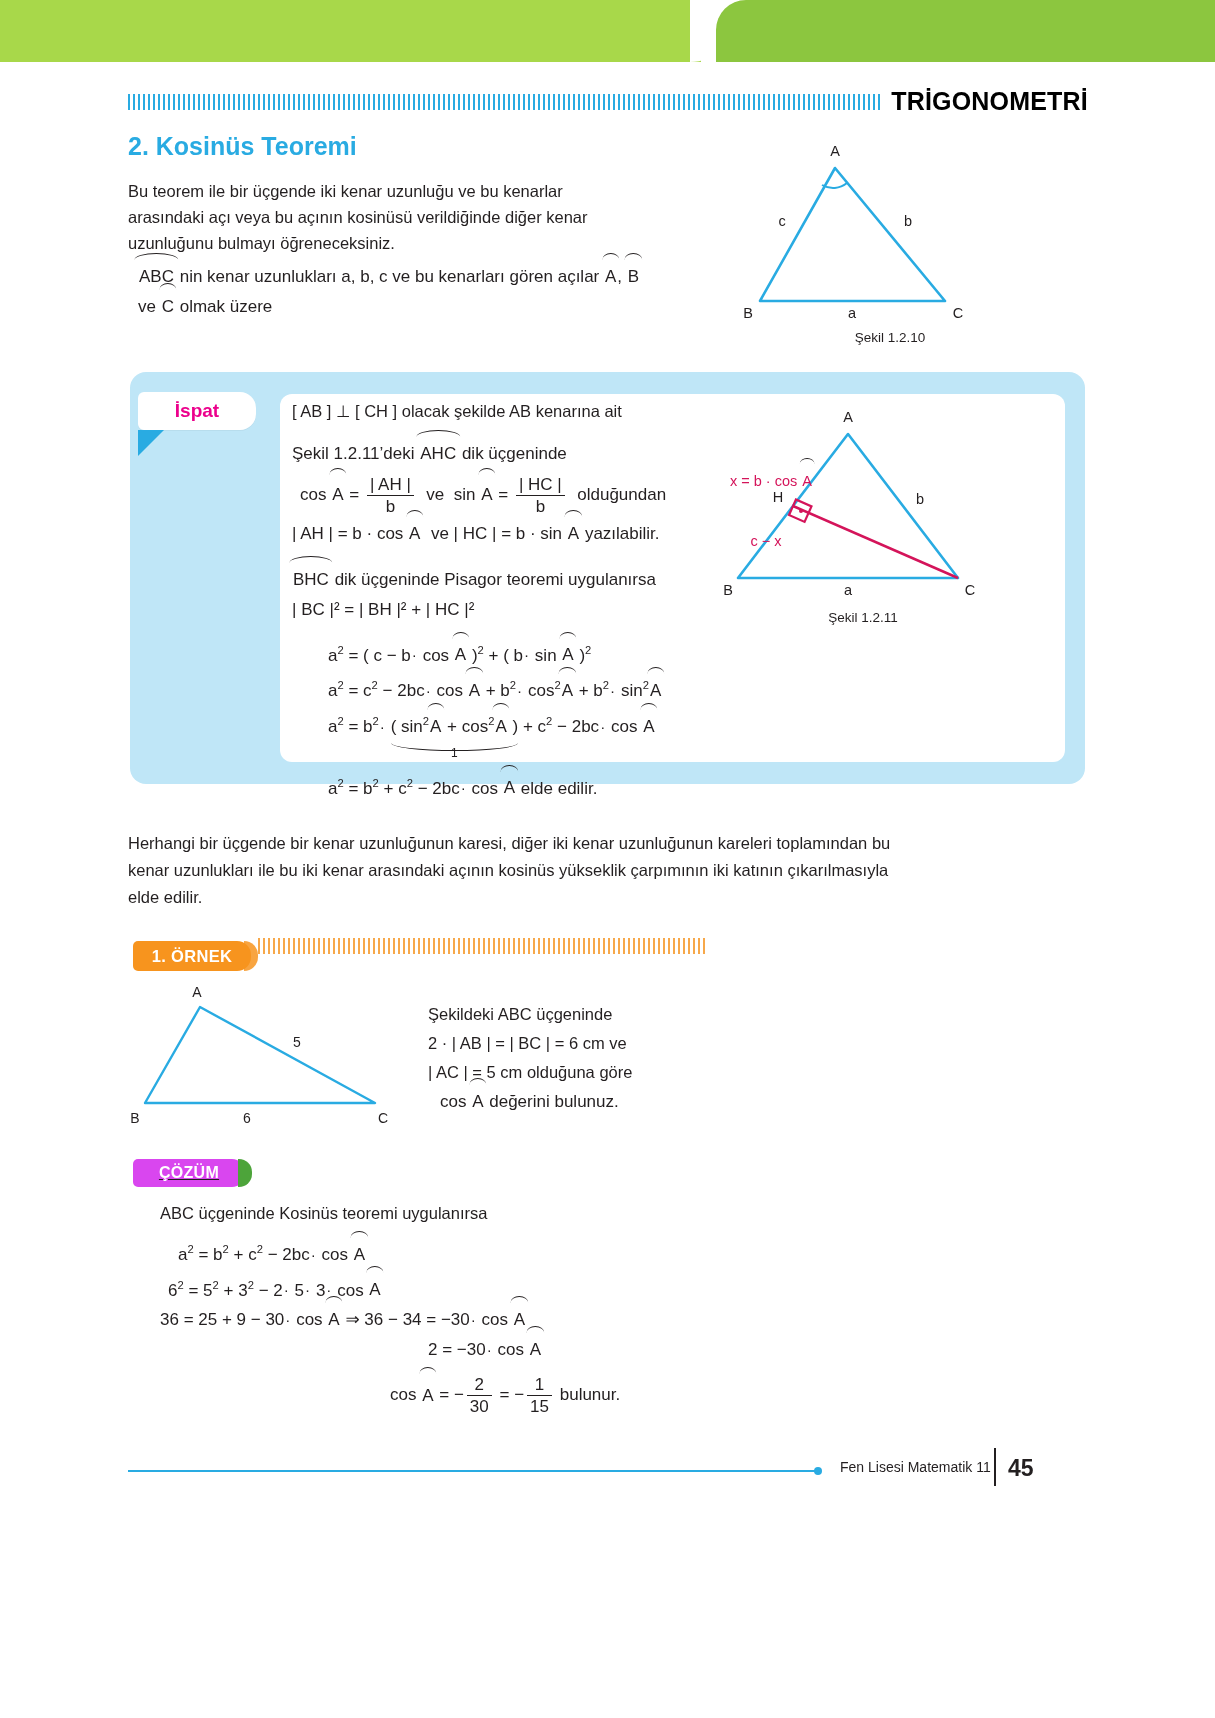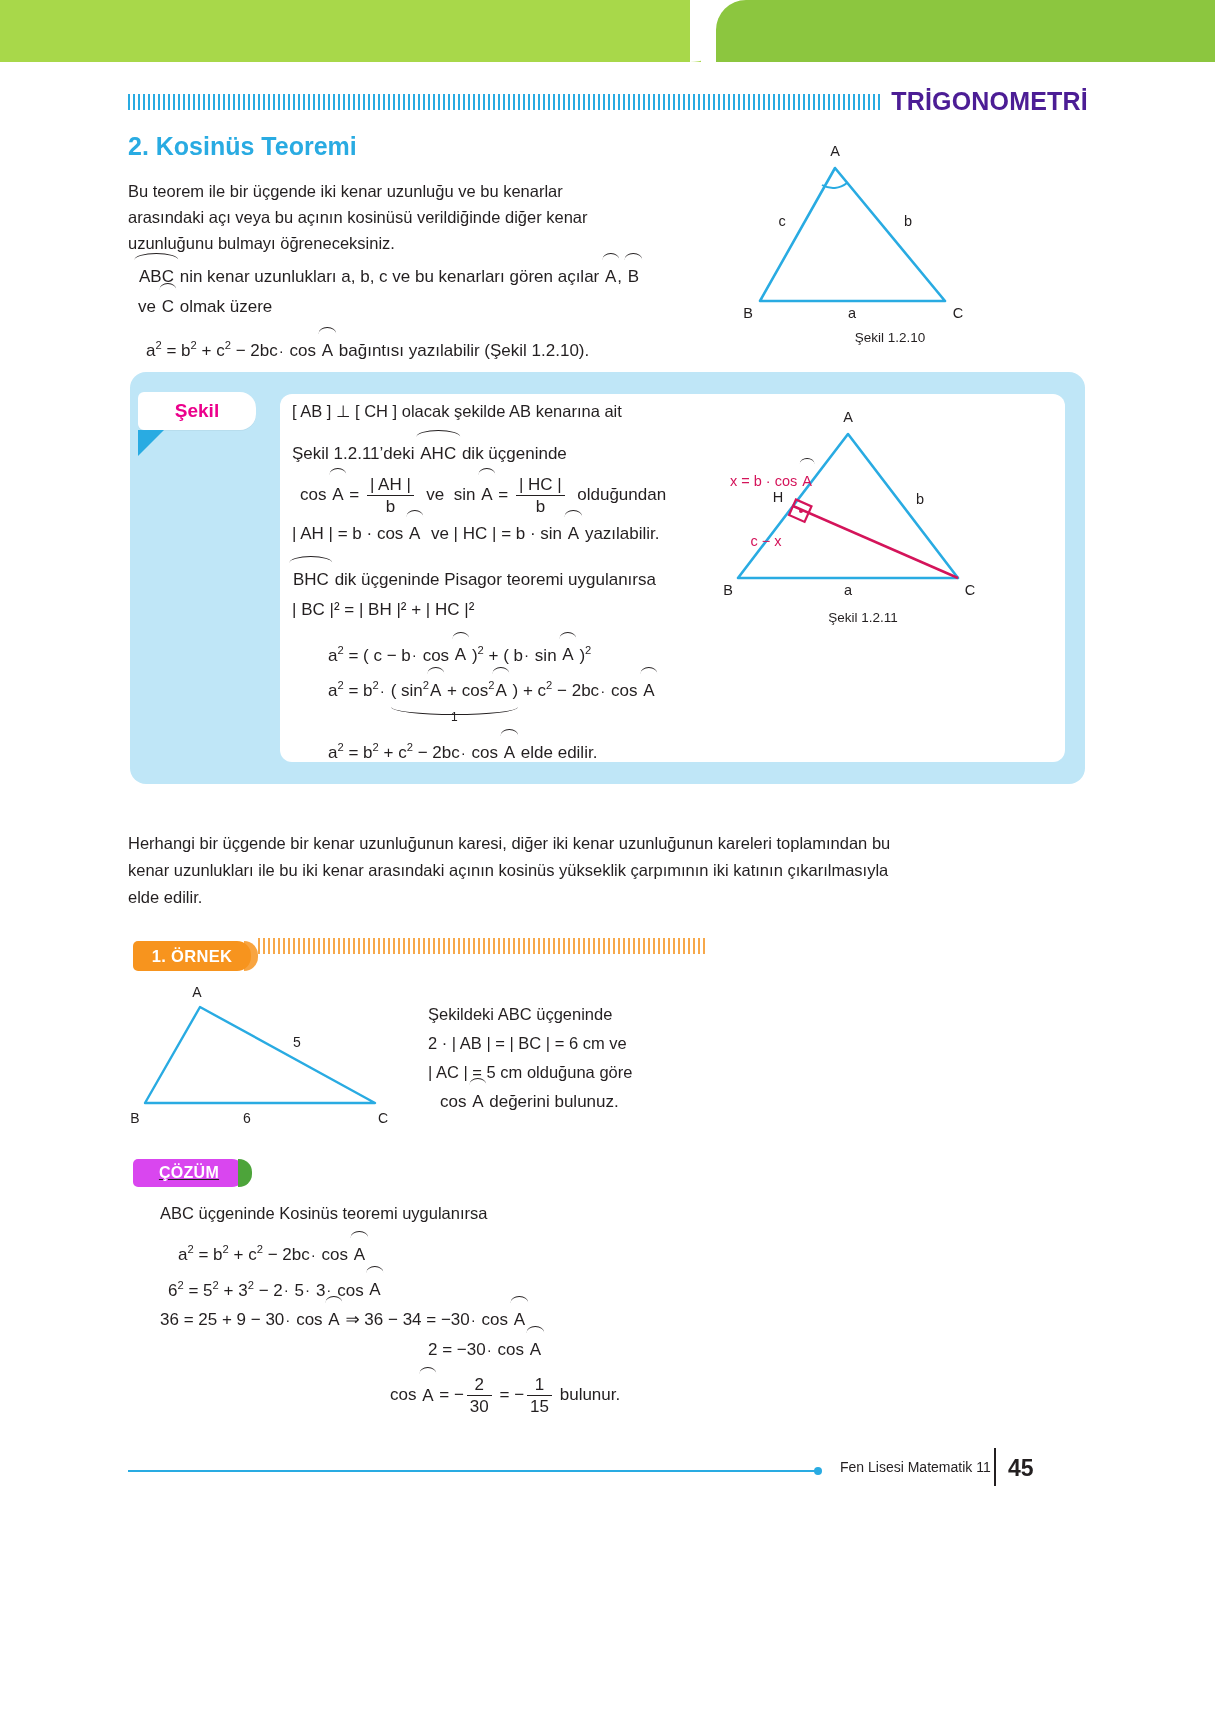--- a/index.html
+++ b/index.html
@@ -32,21 +32,21 @@
   .header-row{
     position:absolute;left:128px;top:88px;width:960px;height:26px;
     display:flex;align-items:center;
   }
   .tick-rule{
     flex:1 1 auto;height:16px;
     background-image:repeating-linear-gradient(to right,#29abe2 0px,#29abe2 2px,transparent 2px,transparent 5px);
     margin-right:10px;margin-top:2px;
   }
   .unit-title{
-    font-size:25px;font-weight:bold;color:#4c1d95;letter-spacing:.2px;
+    font-size:25px;font-weight:bold;color:#000000;letter-spacing:.2px;
     white-space:nowrap;font-family:"Liberation Sans", sans-serif;
   }
 
   
   .section-title{
     position:absolute;left:128px;top:132px;
     font-size:25px;font-weight:bold;color:#29abe2;
   }
 
   
@@ -186,23 +186,20 @@
 
   <div class="intro">
     <div>Bu teorem ile bir üçgende iki kenar uzunluğu ve bu kenarlar</div>
     <div>arasındaki açı veya bu açının kosinüsü verildiğinde diğer kenar</div>
     <div>uzunluğunu bulmayı öğreneceksiniz.</div>
     <div class="math" style="margin-left:10px;margin-top:6px;">
       <span class="hat hat3">ABC</span><span> nin kenar uzunlukları a, b, c ve bu kenarları gören açılar </span><span class="hat">A</span><span>,</span>&nbsp;<span class="hat">B</span>
     </div>
     <div class="math" style="margin-left:10px;">
       <span>ve </span><span class="hat">C</span><span> olmak üzere</span>
-    </div>
-    <div class="math" style="margin-left:18px;margin-top:8px;">
-      <span>a</span><sup>2</sup><span> = b</span><sup>2</sup><span> + c</span><sup>2</sup><span> − 2bc</span><span class="dotop">·</span>&nbsp;<span>cos </span><span class="hat">A</span><span> bağıntısı yazılabilir (Şekil 1.2.10).</span>
     </div>
   </div>
 
   <div class="fig1">
     <svg width="300" height="215" viewBox="0 0 300 215">
       <polygon points="95,40 205,173 20,173" fill="none" stroke="#29abe2" stroke-width="2.6" stroke-linejoin="round"></polygon>
       <path d="M 82,57 A 22,22 0 0 0 107,55" fill="none" stroke="#29abe2" stroke-width="2"></path>
       <text x="95" y="28" text-anchor="middle" font-size="14.5" fill="#231f20" font-family="Liberation Sans, sans-serif">A</text>
       <text x="8" y="190" text-anchor="middle" font-size="14.5" fill="#231f20" font-family="Liberation Sans, sans-serif">B</text>
       <text x="218" y="190" text-anchor="middle" font-size="14.5" fill="#231f20" font-family="Liberation Sans, sans-serif">C</text>
@@ -210,21 +207,21 @@
       <text x="168" y="98" text-anchor="middle" font-size="14.5" fill="#231f20" font-family="Liberation Sans, sans-serif">b</text>
       <text x="42" y="98" text-anchor="middle" font-size="14.5" fill="#231f20" font-family="Liberation Sans, sans-serif">c</text>
     </svg>
     <div class="figcap" style="top:202px;">Şekil 1.2.10</div>
   </div>
 
   <div class="proof-panel">
     <div class="proof-inner"></div>
   </div>
   <div class="ispat-tab">
-    <span>Şekil</span>
+    <span>İspat</span>
   </div>
   <div class="ispat-flag"></div>
 
   <div class="proof-text">
     <div>[ AB ] ⊥ [ CH ] olacak şekilde AB kenarına ait</div>
 
     <div class="math" style="margin-top:14px;">
       <span>Şekil 1.2.11’deki </span><span class="hat hat3">AHC</span><span> dik üçgeninde</span>
     </div>
 
@@ -252,20 +249,23 @@
     </div>
 
     <div class="math">
       <span>| BC |² = | BH |² + | HC |²</span>
     </div>
 
     <div class="math" style="margin-left:36px;margin-top:10px;">
       a<sup>2</sup> = ( c − b<span class="dotop">·</span> cos <span class="hat">A</span> )<sup>2</sup> + ( b<span class="dotop">·</span> sin <span class="hat">A</span> )<sup>2</sup>
     </div>
 
+    <div class="math" style="margin-left:36px;">
+      a<sup>2</sup> = c<sup>2</sup> − 2bc<span class="dotop">·</span> cos <span class="hat">A</span> + b<sup>2</sup><span class="dotop">·</span> cos<sup>2</sup><span class="hat">A</span> + b<sup>2</sup><span class="dotop">·</span> sin<sup>2</sup><span class="hat">A</span>
+    </div>
 
     <div class="math" style="margin-left:36px;">
       a<sup>2</sup> = b<sup>2</sup><span class="dotop">·</span>
       <span class="underbrace">( sin<sup>2</sup><span class="hat">A</span> + cos<sup>2</sup><span class="hat">A</span> )<span class="ub-line"></span><span class="ub-one">1</span></span>
       + c<sup>2</sup> − 2bc<span class="dotop">·</span> cos <span class="hat">A</span>
     </div>
 
     <div class="math" style="margin-left:36px;margin-top:26px;">
       a<sup>2</sup> = b<sup>2</sup> + c<sup>2</sup> − 2bc<span class="dotop">·</span> cos <span class="hat">A</span><span> elde edilir.</span>
     </div>

